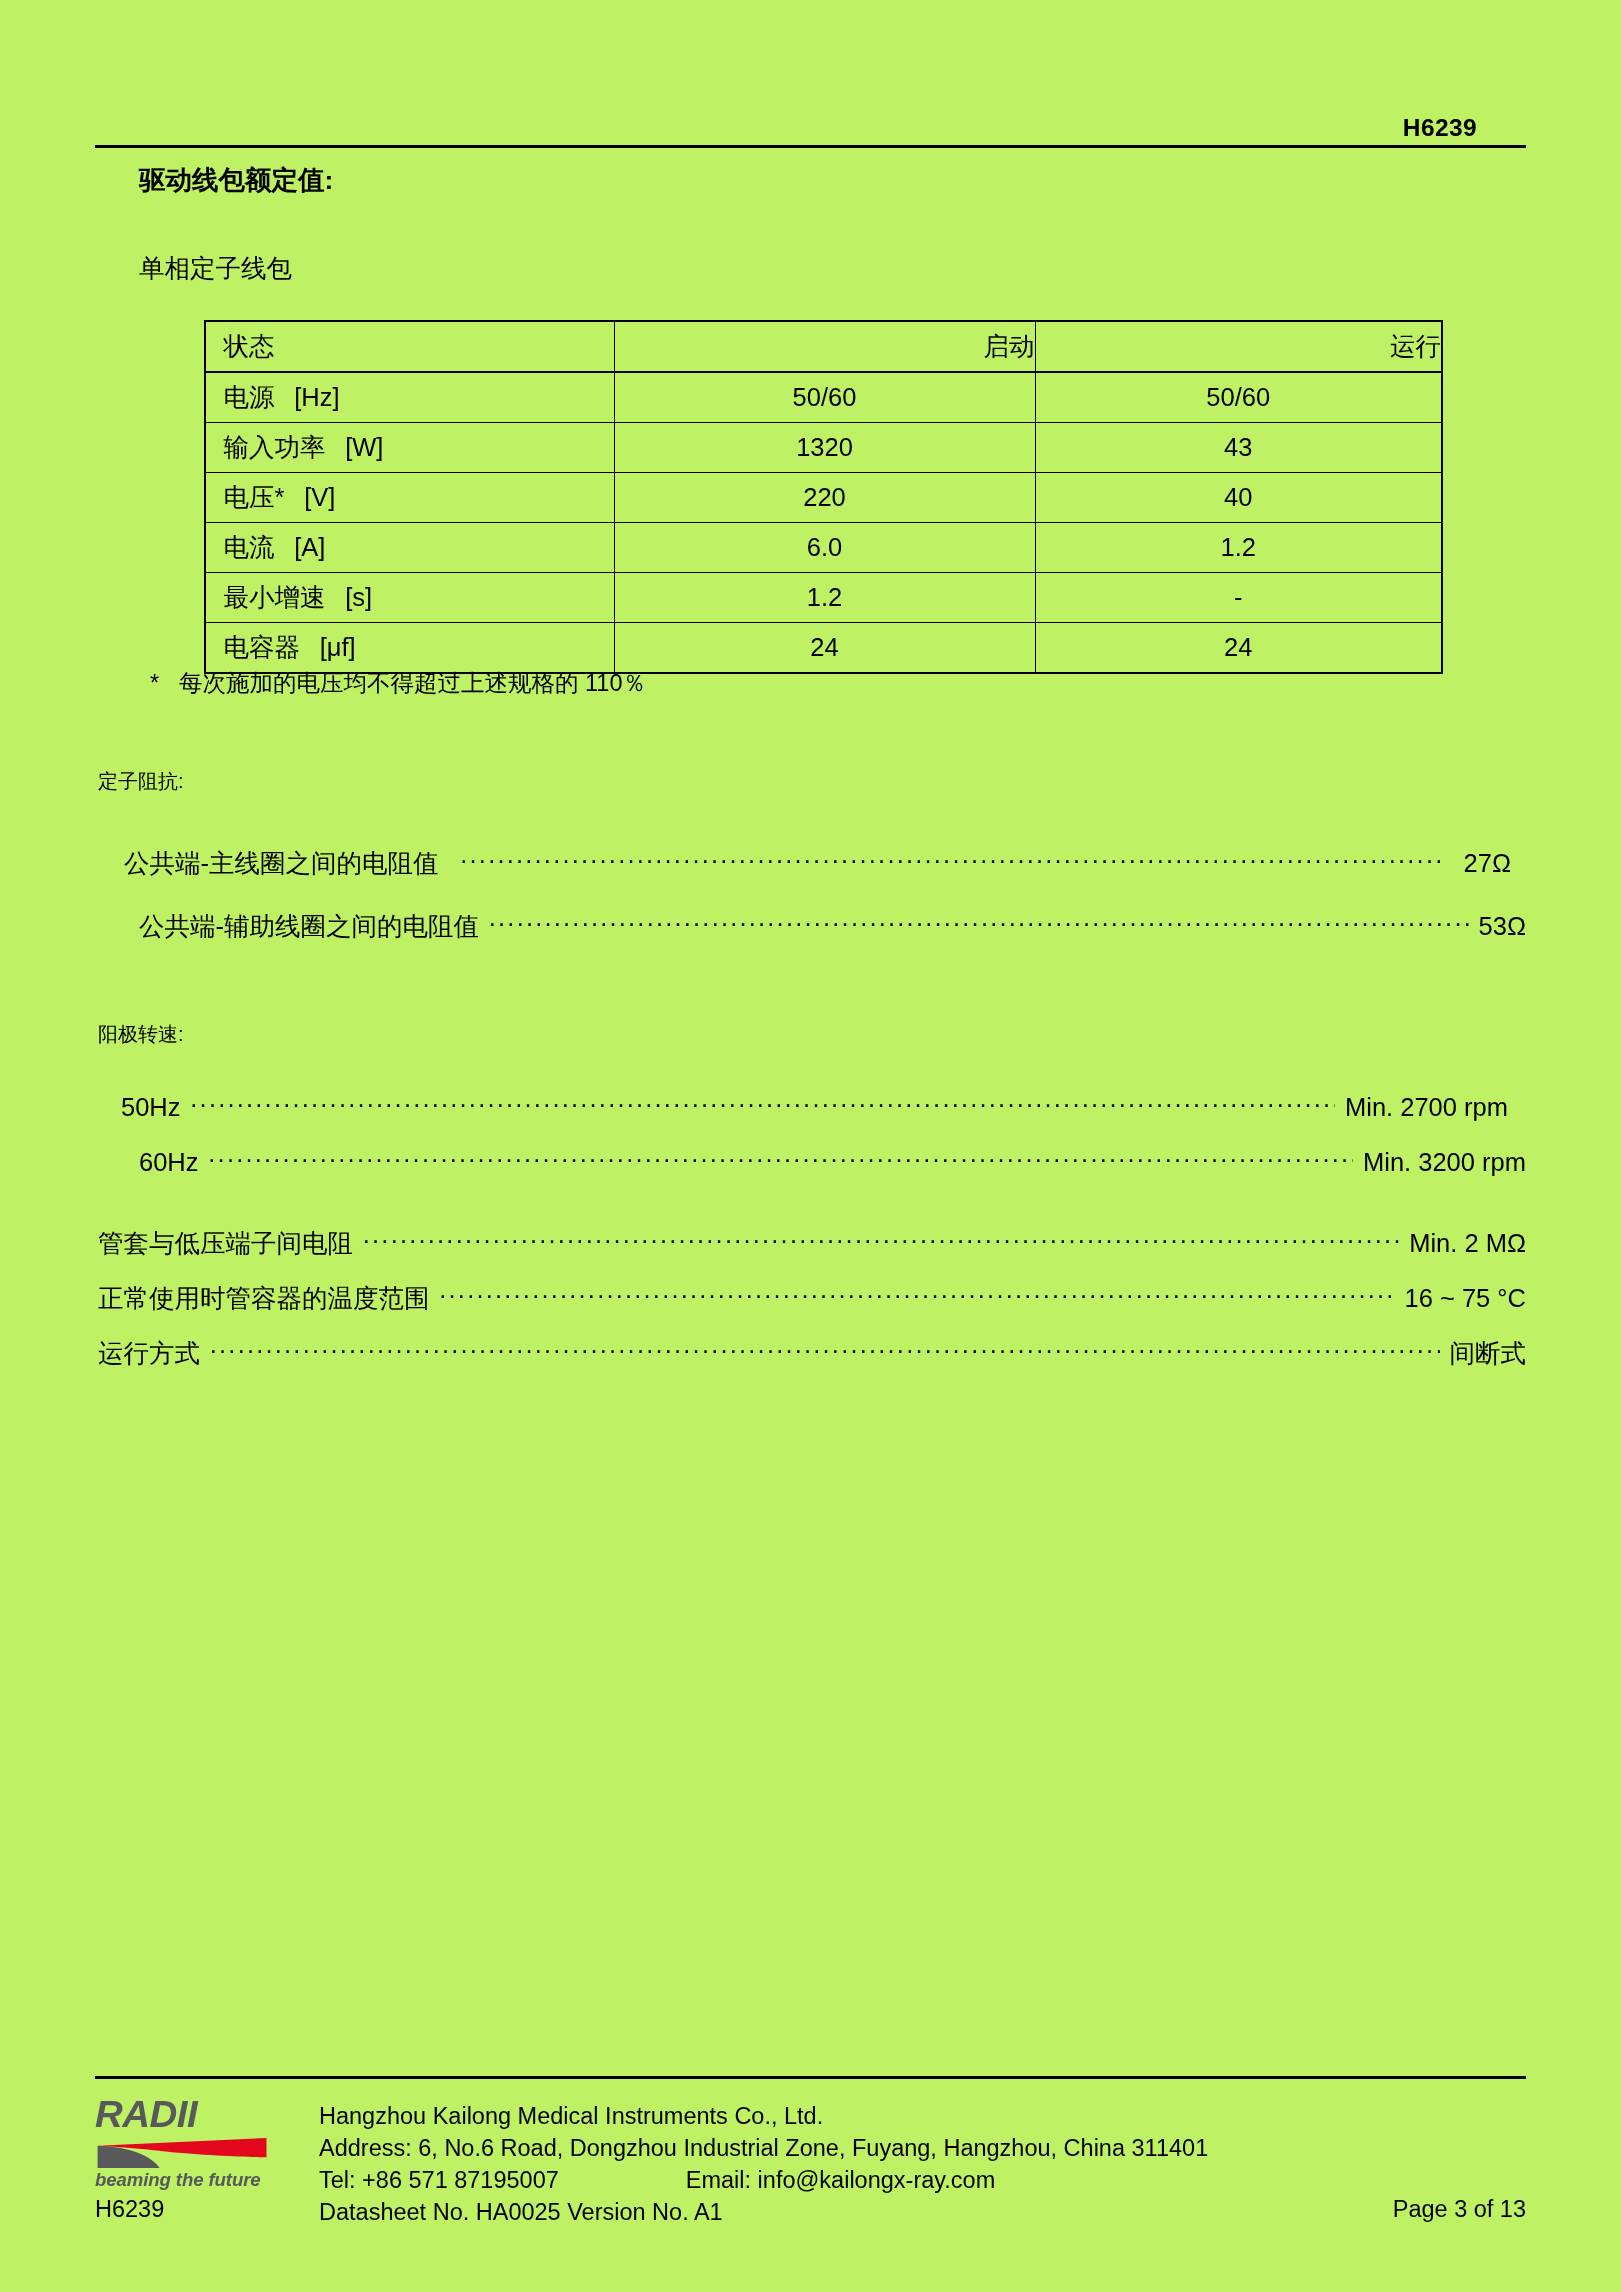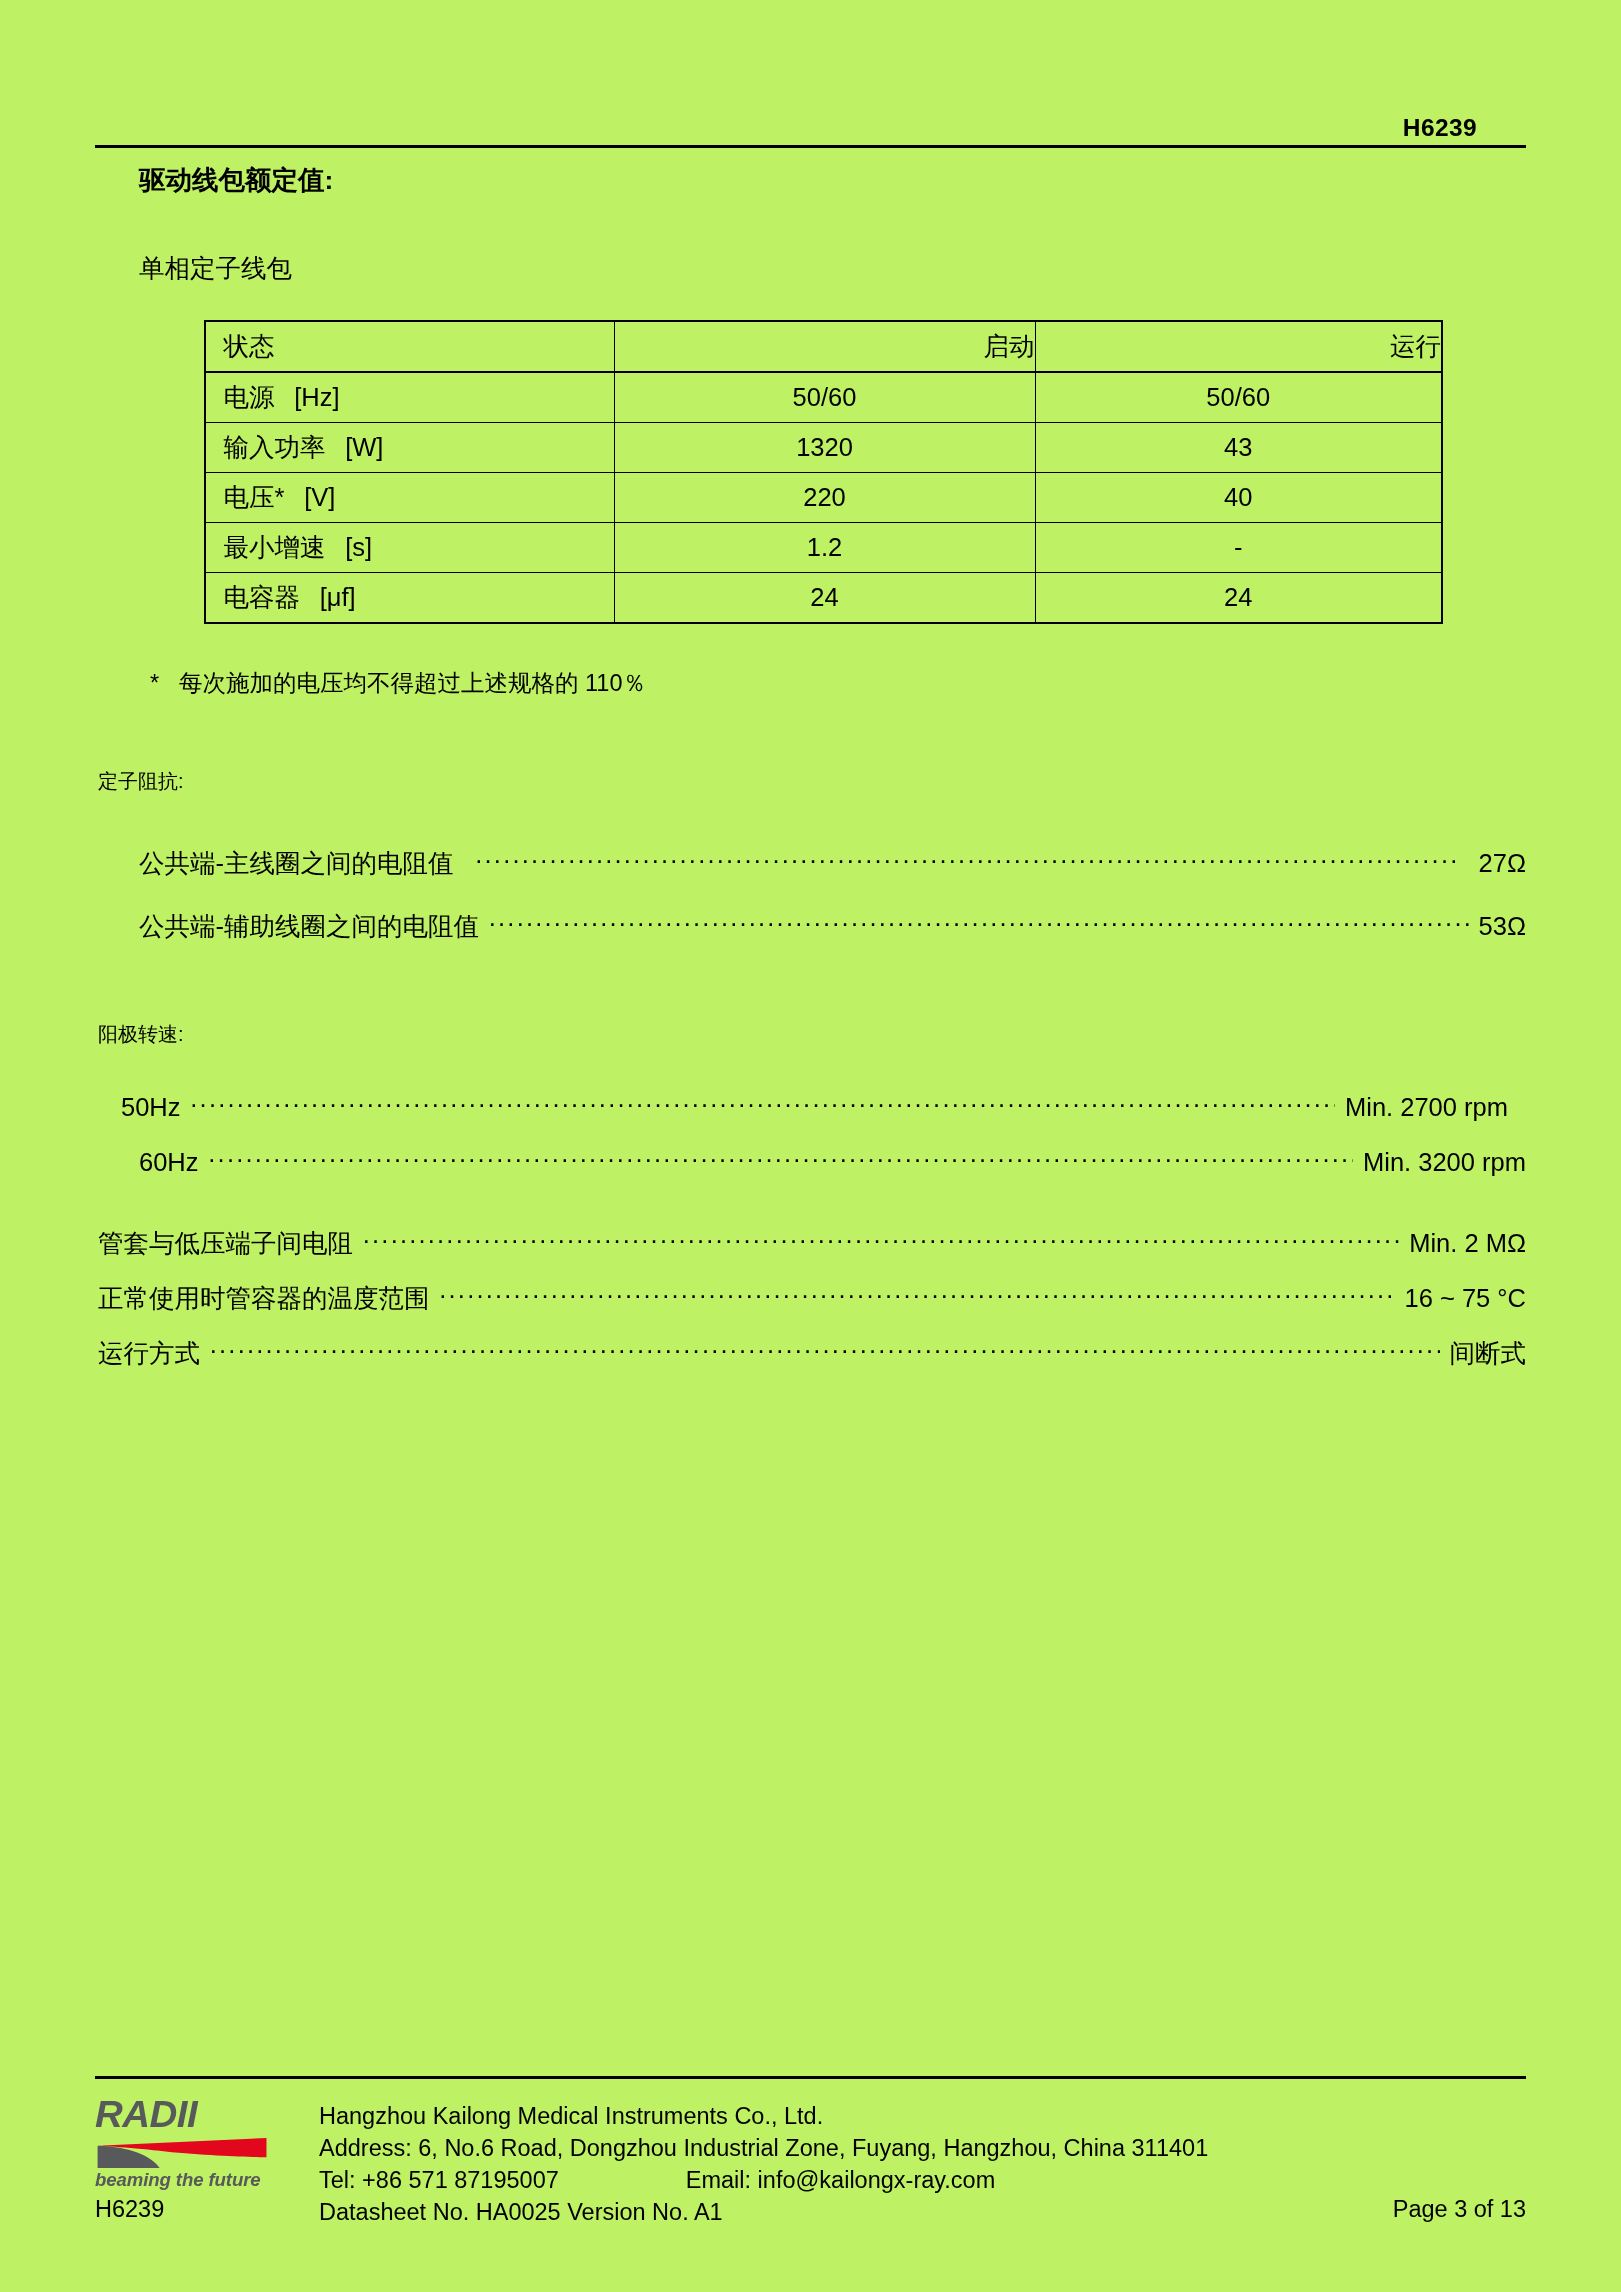--- a/index.html
+++ b/index.html
@@ -252,39 +252,44 @@
         <td><span>输入功率</span><span class="unit">[W]</span></td>
         <td class="val">1320</td>
         <td class="val">43</td>
       </tr>
       <tr>
         <td><span>电压*</span><span class="unit">[V]</span></td>
         <td class="val">220</td>
         <td class="val">40</td>
       </tr>
       <tr>
+        <td><span>电流</span><span class="unit">[A]</span></td>
+        <td class="val">6.0</td>
+        <td class="val">1.2</td>
+      </tr>
+      <tr>
         <td><span>最小增速</span><span class="unit">[s]</span></td>
         <td class="val">1.2</td>
         <td class="val">-</td>
       </tr>
       <tr>
         <td><span>电容器</span><span class="unit">[μf]</span></td>
         <td class="val">24</td>
         <td class="val">24</td>
       </tr>
     </tbody>
   </table>
 
   <div class="footnote">
     <span class="star">*</span><span>每次施加的电压均不得超过上述规格的 110％</span>
   </div>
 
   <div class="block-title" style="top:769px;">定子阻抗:</div>
 
-  <div class="leader-row" style="left:139px; top:846px; width:1387px;gap:12px;">
+  <div class="leader-row" style="left:124px; top:846px; width:1387px;gap:12px;">
     <span class="lbl">公共端-主线圈之间的电阻值</span>
     <span class="dots"></span>
     <span class="val">27Ω</span>
   </div>
 
   <div class="leader-row" style="left:139px; top:909px; width:1387px;">
     <span class="lbl">公共端-辅助线圈之间的电阻值</span>
     <span class="dots"></span>
     <span class="val">53Ω</span>
   </div>

